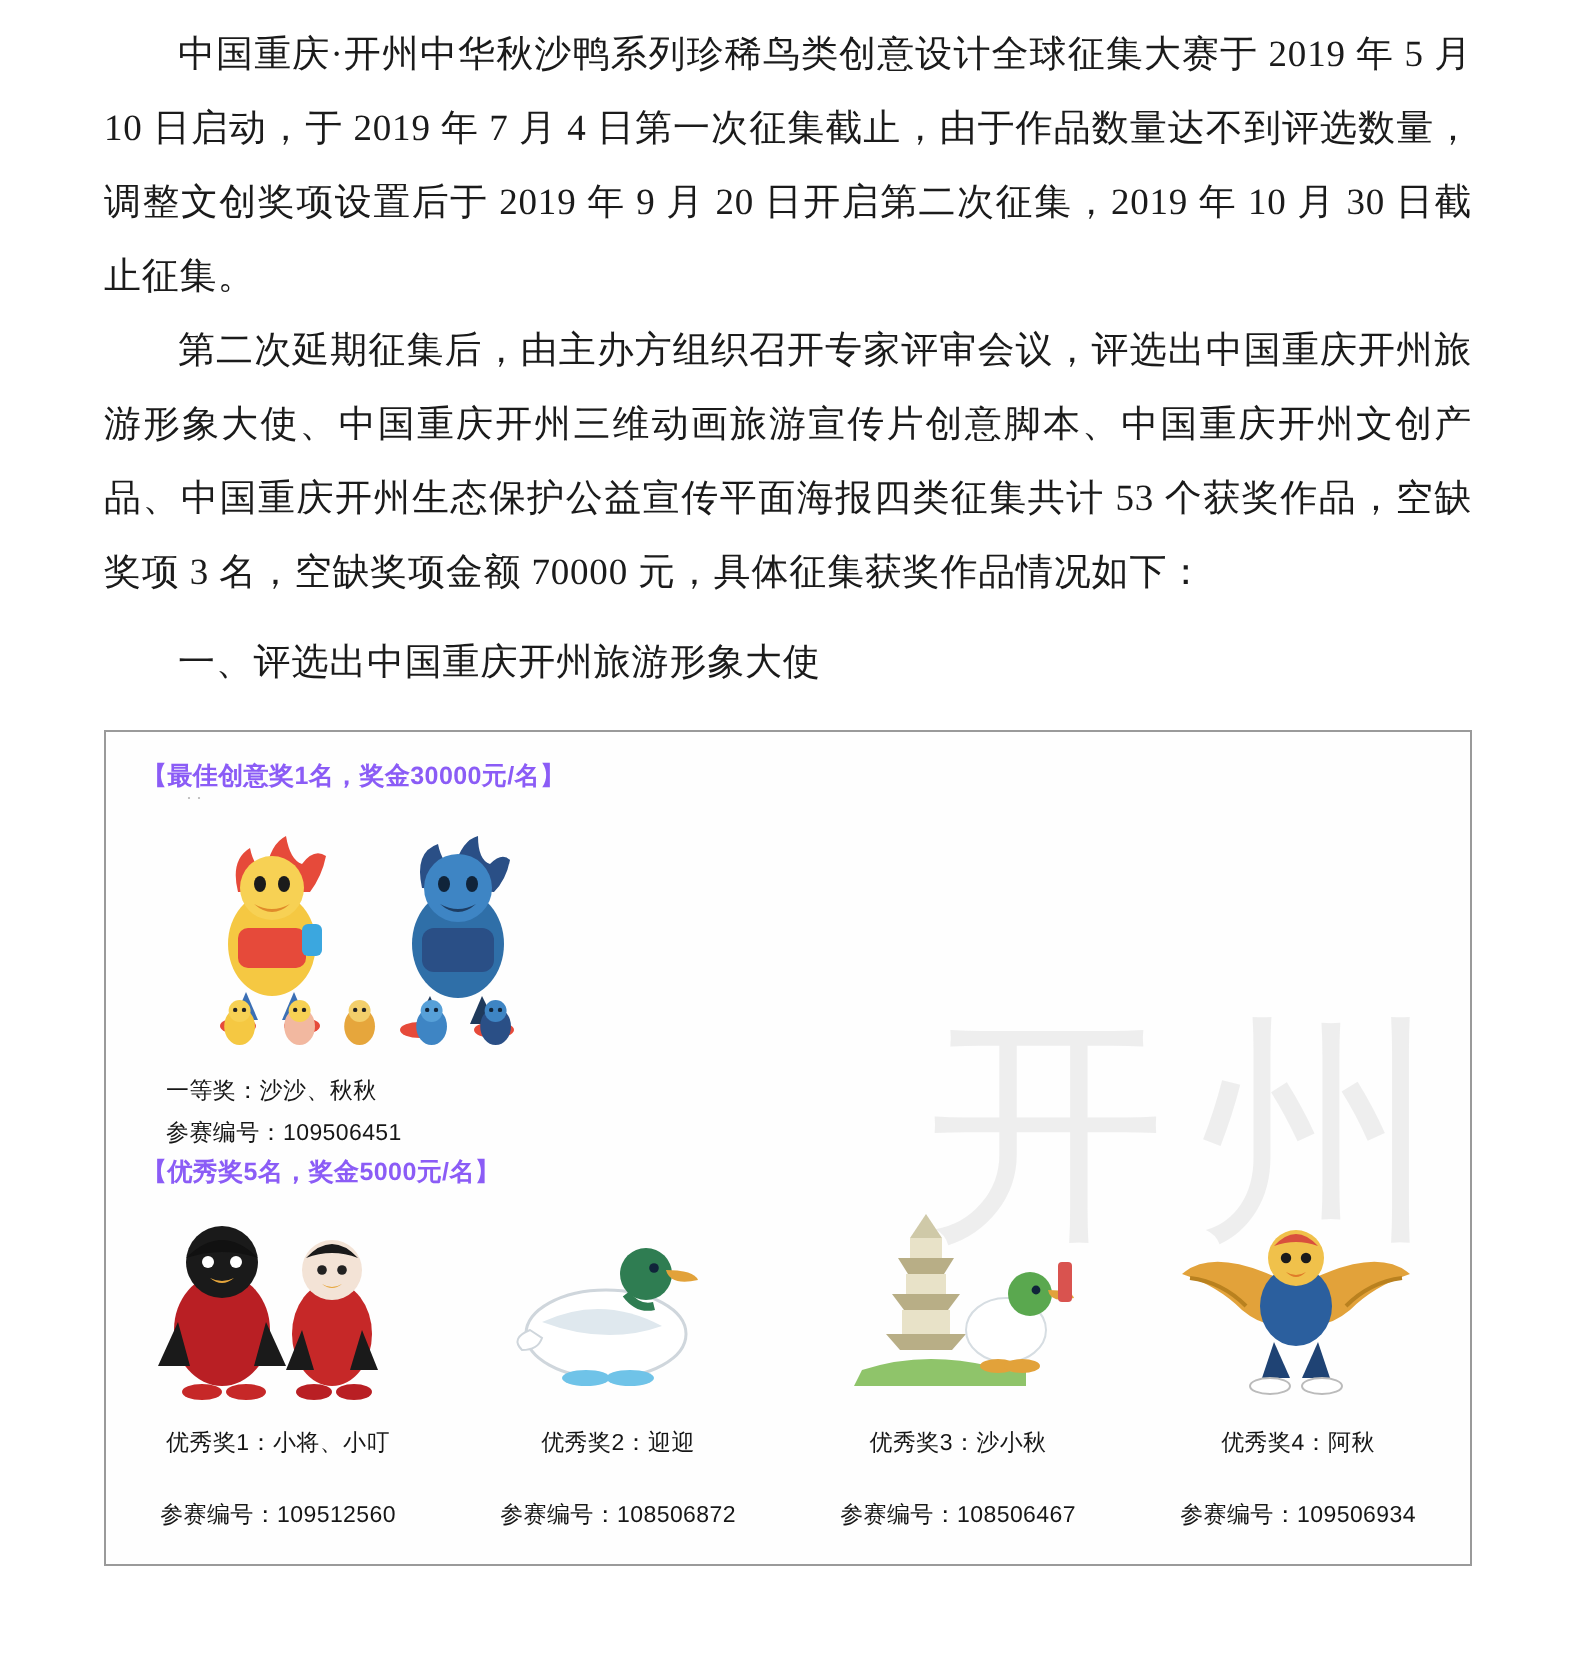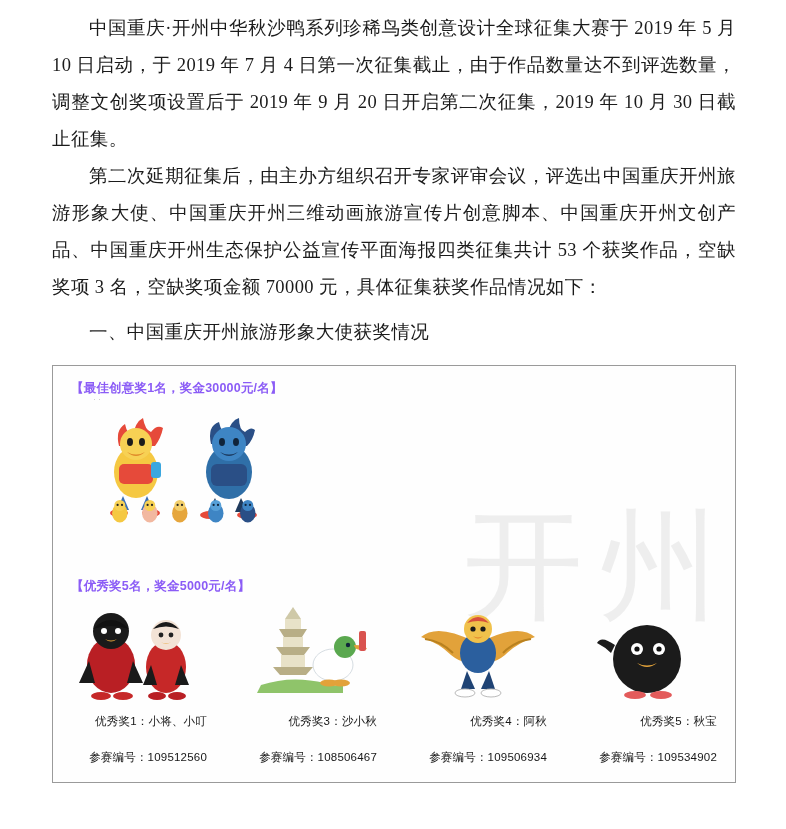--- a/index.html
+++ b/index.html
@@ -87,21 +87,21 @@
   .sec2 {
     margin-top: 8px;
   }
   .cards {
     display: flex;
     justify-content: space-between;
     margin-top: 6px;
   }
   .card {
     width: 136px;
-    text-align: right;
+    text-align: center;
   }
   .card .art {
     height: 105px;
     position: relative;
   }
   .card .cap1 { margin-top: 8px; }
   .card .cap2 { margin-top: 21px; }
 
   .watermark {
     position: absolute;
@@ -123,21 +123,21 @@
   }
   svg { display: block; }
 </style>
 </head>
 <body>
 
 <div class="page">
 
   <p class="body-par">中国重庆·开州中华秋沙鸭系列珍稀鸟类创意设计全球征集大赛于 2019 年 5 月 10 日启动，于 2019 年 7 月 4 日第一次征集截止，由于作品数量达不到评选数量，调整文创奖项设置后于 2019 年 9 月 20 日开启第二次征集，2019 年 10 月 30 日截止征集。</p>
   <p class="body-par">第二次延期征集后，由主办方组织召开专家评审会议，评选出中国重庆开州旅游形象大使、中国重庆开州三维动画旅游宣传片创意脚本、中国重庆开州文创产品、中国重庆开州生态保护公益宣传平面海报四类征集共计 53 个获奖作品，空缺奖项 3 名，空缺奖项金额 70000 元，具体征集获奖作品情况如下：</p>
-  <p class="section-head">一、中国重庆开州旅游形象大使获奖情况</p>
+  <p class="section-head">一、评选出中国重庆开州旅游形象大使</p>
 
   <div class="figure-box">
 
     <div class="watermark">开州</div>
 
     <div class="sec1">
       <div class="fig-label">【最佳创意奖1名，奖金30000元/名】</div>
       <div class="dotmark">··</div>
 
       <div class="mascots">
@@ -200,20 +200,24 @@
             <g transform="translate(150,100) scale(0.55)">
               <ellipse cx="16" cy="24" rx="14" ry="17" fill="#2a4f86"></ellipse>
               <circle cx="16" cy="10" r="10" fill="#3e85c4"></circle>
               <circle cx="12" cy="9" r="2" fill="#10243a"></circle>
                 <circle cx="20" cy="9" r="2" fill="#10243a"></circle>
             </g>
           </g>
         </svg>
       </div>
 
+      <div class="sec1-caption">
+        <div class="fig-small">一等奖：沙沙、秋秋</div>
+        <div class="fig-small line2">参赛编号：109506451</div>
+      </div>
     </div>
 
     <div class="sec2">
       <div class="fig-label divider-label">【优秀奖5名，奖金5000元/名】</div>
 
       <div class="cards">
 
         <div class="card">
           <div class="art">
             <svg width="136" height="105" viewBox="0 0 136 105">
@@ -240,20 +244,37 @@
                 <path d="M110 64 l8 20 h-14 z" fill="#1a1a1a"></path>
                 <ellipse cx="86" cy="95" rx="9" ry="4" fill="#b91f24"></ellipse>
                 <ellipse cx="106" cy="95" rx="9" ry="4" fill="#b91f24"></ellipse>
               </g>
             </svg>
           </div>
           <div class="fig-small cap1">优秀奖1：小将、小叮</div>
           <div class="fig-small cap2">参赛编号：109512560</div>
         </div>
 
+        <div class="card">
+          <div class="art">
+            <svg width="136" height="105" viewBox="0 0 136 105">
+              <ellipse cx="62" cy="66" rx="40" ry="22" fill="#ffffff" stroke="#cfd6dc" stroke-width="1.5"></ellipse>
+              <path d="M30 60 q30 -14 60 2 q-28 10 -60 -2z" fill="#dfe8ee"></path>
+              <circle cx="82" cy="36" r="13" fill="#2f7d52"></circle>
+              <path d="M92 34 q14 0 16 5 q-14 3 -16 -5z" fill="#e2a23a"></path>
+              <circle cx="86" cy="33" r="2.4" fill="#10243a"></circle>
+              <path d="M72 46 q6 8 14 6" stroke="#2f7d52" stroke-width="4" fill="none"></path>
+              <ellipse cx="52" cy="88" rx="12" ry="4" fill="#6fc3e8"></ellipse>
+              <ellipse cx="74" cy="88" rx="12" ry="4" fill="#6fc3e8"></ellipse>
+              <path d="M24 64 q-10 4 -4 10 q8 0 10 -6z" fill="#ffffff" stroke="#cfd6dc"></path>
+            </svg>
+          </div>
+          <div class="fig-small cap1">优秀奖2：迎迎</div>
+          <div class="fig-small cap2">参赛编号：108506872</div>
+        </div>
 
         <div class="card">
           <div class="art">
             <svg width="136" height="105" viewBox="0 0 136 105">
               <g>
                 <path d="M44 18 l8 -12 l8 12 z" fill="#cfc9a8"></path>
                 <rect x="44" y="18" width="16" height="10" fill="#e8e2c8"></rect>
                 <path d="M38 28 h28 l-5 8 h-18 z" fill="#b8ae86"></path>
                 <rect x="42" y="36" width="20" height="10" fill="#e8e2c8"></rect>
                 <path d="M35 46 h34 l-6 8 h-22 z" fill="#b8ae86"></path>
@@ -292,36 +313,19 @@
               <path d="M56 70 l-6 18 h14 z" fill="#1f4374"></path>
               <path d="M78 70 l6 18 h-14 z" fill="#1f4374"></path>
               <ellipse cx="54" cy="92" rx="10" ry="4" fill="#ffffff" stroke="#bbb"></ellipse>
               <ellipse cx="80" cy="92" rx="10" ry="4" fill="#ffffff" stroke="#bbb"></ellipse>
             </svg>
           </div>
           <div class="fig-small cap1">优秀奖4：阿秋</div>
           <div class="fig-small cap2">参赛编号：109506934</div>
         </div>
 
-        <div class="card">
-          <div class="art">
-            <svg width="136" height="105" viewBox="0 0 136 105">
-              <ellipse cx="66" cy="58" rx="34" ry="34" fill="#1b1b1b"></ellipse>
-              <path d="M34 44 q-14 -10 -18 -2 q8 4 14 10z" fill="#1b1b1b"></path>
-              <circle cx="56" cy="48" r="6" fill="#ffffff"></circle>
-              <circle cx="78" cy="48" r="6" fill="#ffffff"></circle>
-              <circle cx="56" cy="48" r="2.6" fill="#111"></circle>
-              <circle cx="78" cy="48" r="2.6" fill="#111"></circle>
-              <path d="M56 62 q10 8 20 0 q-10 5 -20 0z" fill="#e2a23a"></path>
-              <ellipse cx="54" cy="94" rx="11" ry="4" fill="#e35b5b"></ellipse>
-              <ellipse cx="80" cy="94" rx="11" ry="4" fill="#e35b5b"></ellipse>
-            </svg>
-          </div>
-          <div class="fig-small cap1">优秀奖5：秋宝</div>
-          <div class="fig-small cap2">参赛编号：109534902</div>
-        </div>
 
       </div>
     </div>
   </div>
 
 
 </div>
 
 </body></html>

